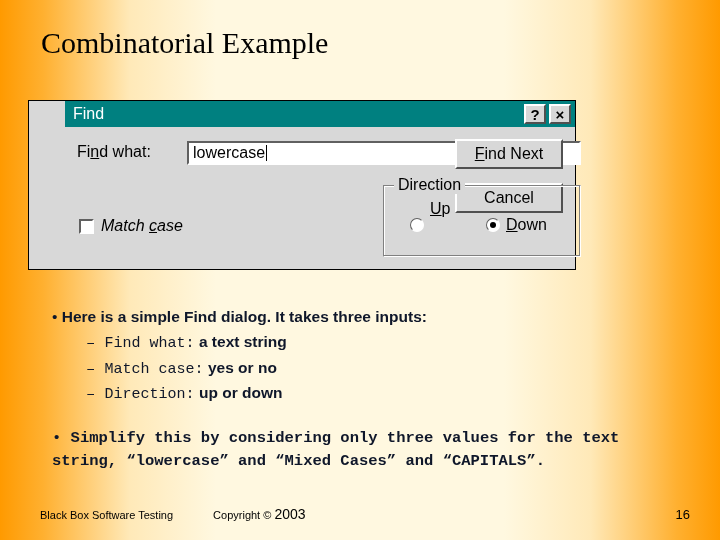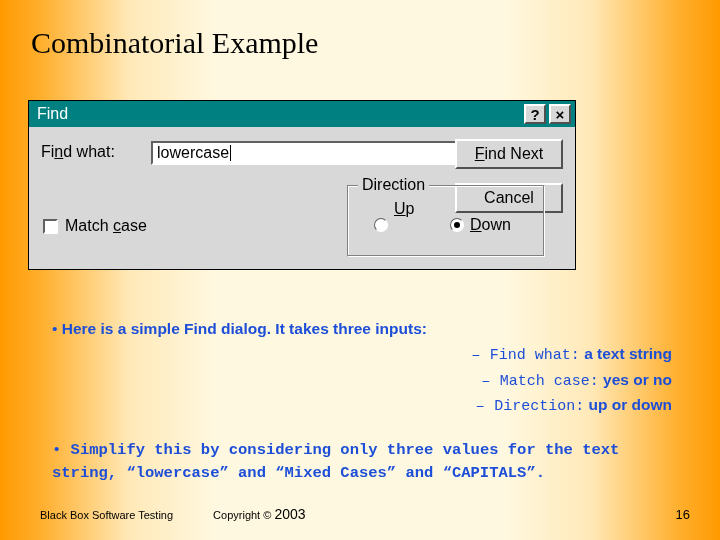--- a/index.html
+++ b/index.html
@@ -9,34 +9,35 @@
     height: 540px;
     background: linear-gradient(to right,
       #ff9a00 0%, #ffb030 6%, #ffe9b8 18%, #fff8e0 30%,
       #fff8e0 70%, #ffe9b8 82%, #ffb030 94%, #ff9a00 100%);
     font-family: Arial, Helvetica, sans-serif;
     position: relative;
     overflow: hidden;
   }
   .title {
     position: absolute;
-    left: 31px;
+    left: 41px;
     top: 26px;
     font-family: "Times New Roman", Times, serif;
     font-size: 30px;
     color: #000;
   }
   
   .dialog {
     position: absolute;
     left: 28px;
     top: 100px;
     width: 548px;
     background: #d8d8d8;
     border: 1px solid #000;
+    padding-left: 36px;
   }
   .titlebar {
     background: #008080;
     color: #fff;
     display: flex;
     align-items: center;
     padding: 3px 4px 3px 8px;
     font-size: 16px;
   }
   .titlebar-text { flex: 1; }
@@ -145,33 +146,32 @@
   }
   .radio .dot {
     width: 6px; height: 6px;
     border-radius: 50%;
     background: #000;
   }
   
   .content {
     position: absolute;
     left: 52px;
-    top: 317px;
+    top: 305px;
     width: 620px;
     font-size: 15.5px;
     line-height: 1.5;
-    color: #1d4ed8;
+    color: #0f172a;
   }
   .content .bullet {
     margin-bottom: 2px;
   }
   .content .bullet::before { content: "• "; }
   .dash-item {
     padding-left: 34px;
-    text-align: right;
   }
   .dash-item::before {
     content: "– ";
     font-family: "Courier New", monospace;
   }
   .mono { font-family: "Courier New", monospace; font-size: 15px; }
   .content b { font-weight: bold; }
   .footer {
     position: absolute;
     left: 40px;
@@ -218,21 +218,21 @@
       <span>lowercase</span>
         <span class="caret"></span>
     </div>
     <div class="btn" style="top:12px;">
       <span><span class="underline">F</span><span>ind Next</span></span>
     </div>
     <div class="btn" style="top:56px;">
       <span>Cancel</span>
     </div>
     <div class="checkbox-box"></div>
-    <div class="lbl" style="left:36px; top:90px;">
+    <div class="lbl" style="left:36px; top:90px;font-style:italic;">
       <span>Match </span><span class="underline">c</span><span>ase</span>
     </div>
     <div class="groupbox">
       <div class="group-legend">Direction</div>
       <div class="radio" style="left:26px; top:32px;"></div>
       <div class="lbl" style="left:46px; top:14px;">
         <span class="underline">U</span><span>p</span>
       </div>
       <div class="radio" style="left:102px; top:32px;">
           <div class="dot"></div>

